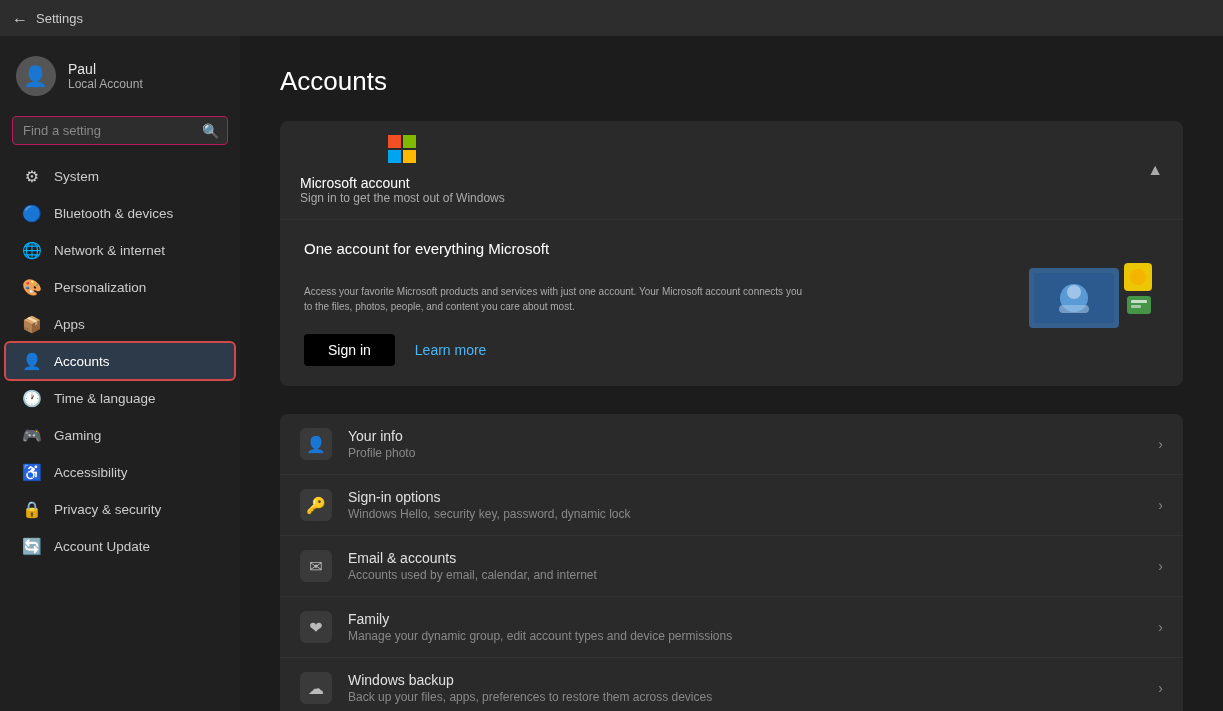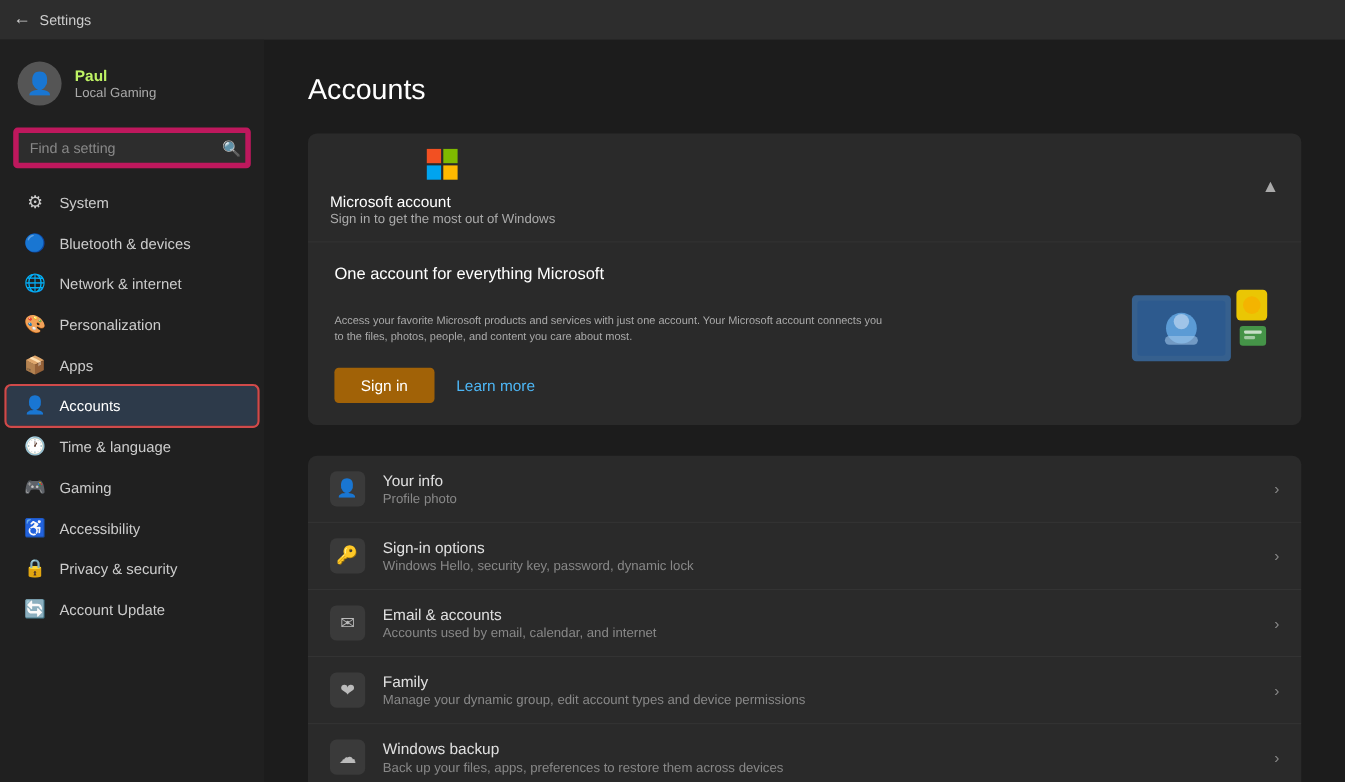--- a/index.html
+++ b/index.html
@@ -63,35 +63,35 @@
       background: #555;
       display: flex;
       align-items: center;
       justify-content: center;
       font-size: 20px;
       color: #ccc;
       flex-shrink: 0;
     }
     .user-info .user-name {
       font-size: 14px;
-      font-weight: 700;
-      color: #bef264;
+      font-weight: 400;
+      color: #e5e5e5;
     }
     .user-info .user-type {
       font-size: 12px;
       color: #aaa;
     }
     .search-box {
       margin: 4px 12px 12px;
       position: relative;
     }
     .search-box input {
       width: 100%;
       background: #2d2d2d;
-      border: 5px solid #be185d;
+      border: 1px solid #be185d;
       border-radius: 4px;
       color: #ccc;
       padding: 6px 32px 6px 10px;
       font-size: 13px;
       outline: none;
     }
     .search-box input::placeholder { color: #888; }
     .search-icon-wrap {
       position: absolute;
       right: 8px;
@@ -188,21 +188,21 @@
     .ms-account-text { flex: 1; }
     .ms-account-body h3 { font-size: 15px; font-weight: 500; color: #fff; margin-bottom: 8px; }
     .ms-account-body p { font-size: 10px; color: #aaa; line-height: 1.5; max-width: 500px; margin-top: 27px; }
     .ms-account-actions {
       display: flex;
       align-items: center;
       gap: 20px;
       margin-top: 20px;
     }
     .sign-in-btn {
-      background: #a16207;
+      background: #000000;
       color: #fff;
       border: none;
       border-radius: 4px;
       padding: 8px 24px;
       font-size: 14px;
       font-weight: 500;
       cursor: pointer;
     }
     .learn-more-link {
       color: #4db6f5;
@@ -267,21 +267,21 @@
   <span class="titlebar-title">Settings</span>
 </div>
 
 <div class="main-layout">
 
   <div class="sidebar">
     <div class="user-section">
       <div class="avatar">👤</div>
       <div class="user-info">
         <div class="user-name">Paul</div>
-        <div class="user-type">Local Gaming</div>
+        <div class="user-type">Local Account</div>
       </div>
     </div>
 
     <div class="search-box">
       <input type="text" placeholder="Find a setting" style="">
       <span class="search-icon-wrap">🔍</span>
     </div>
 
     <nav>
 

